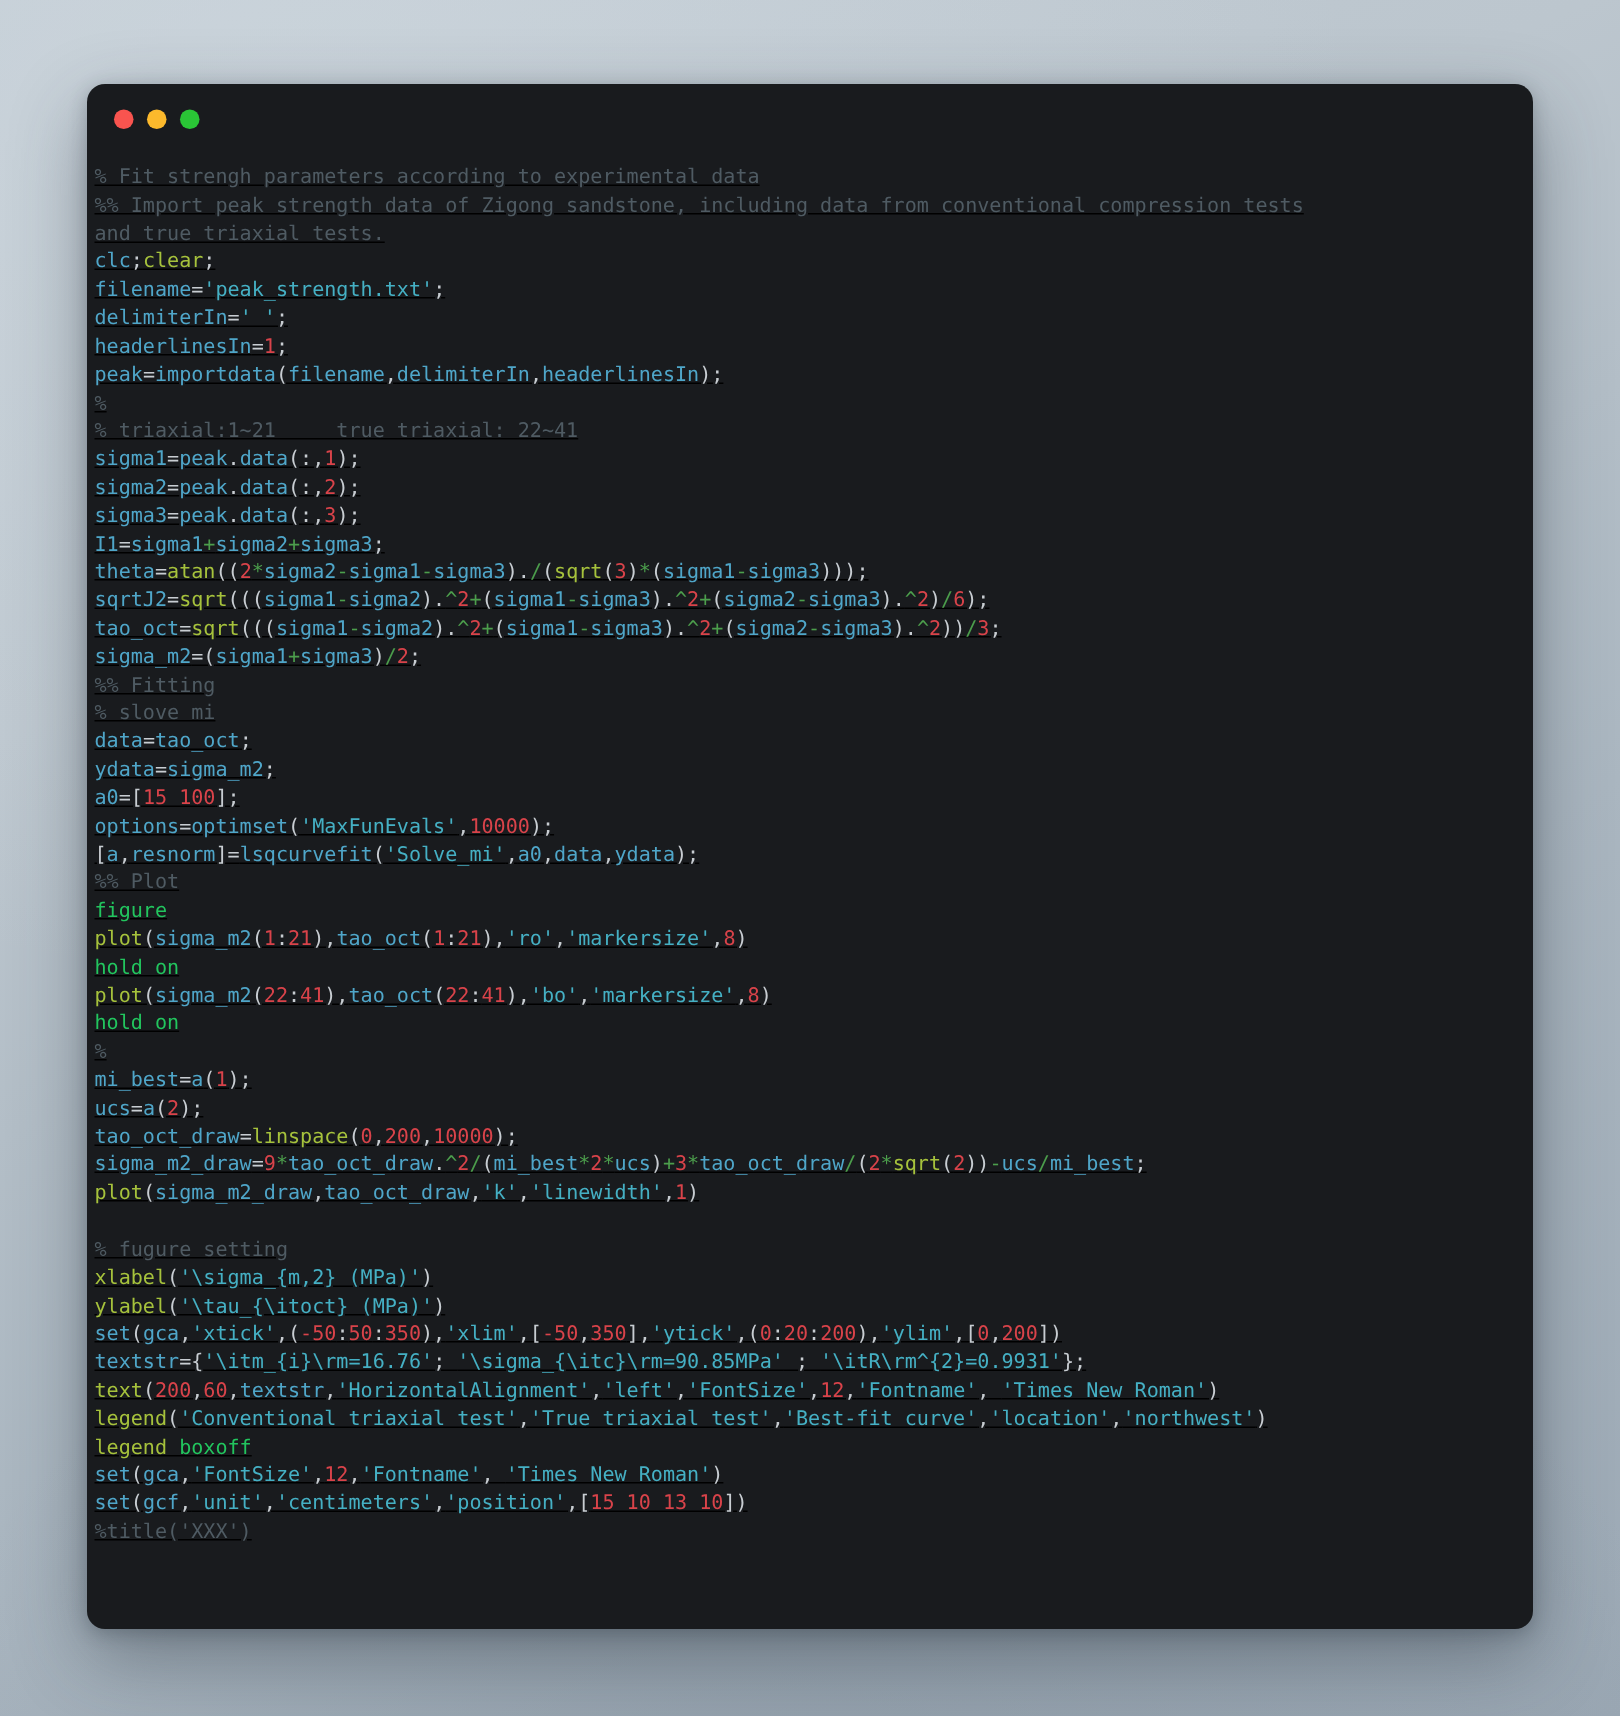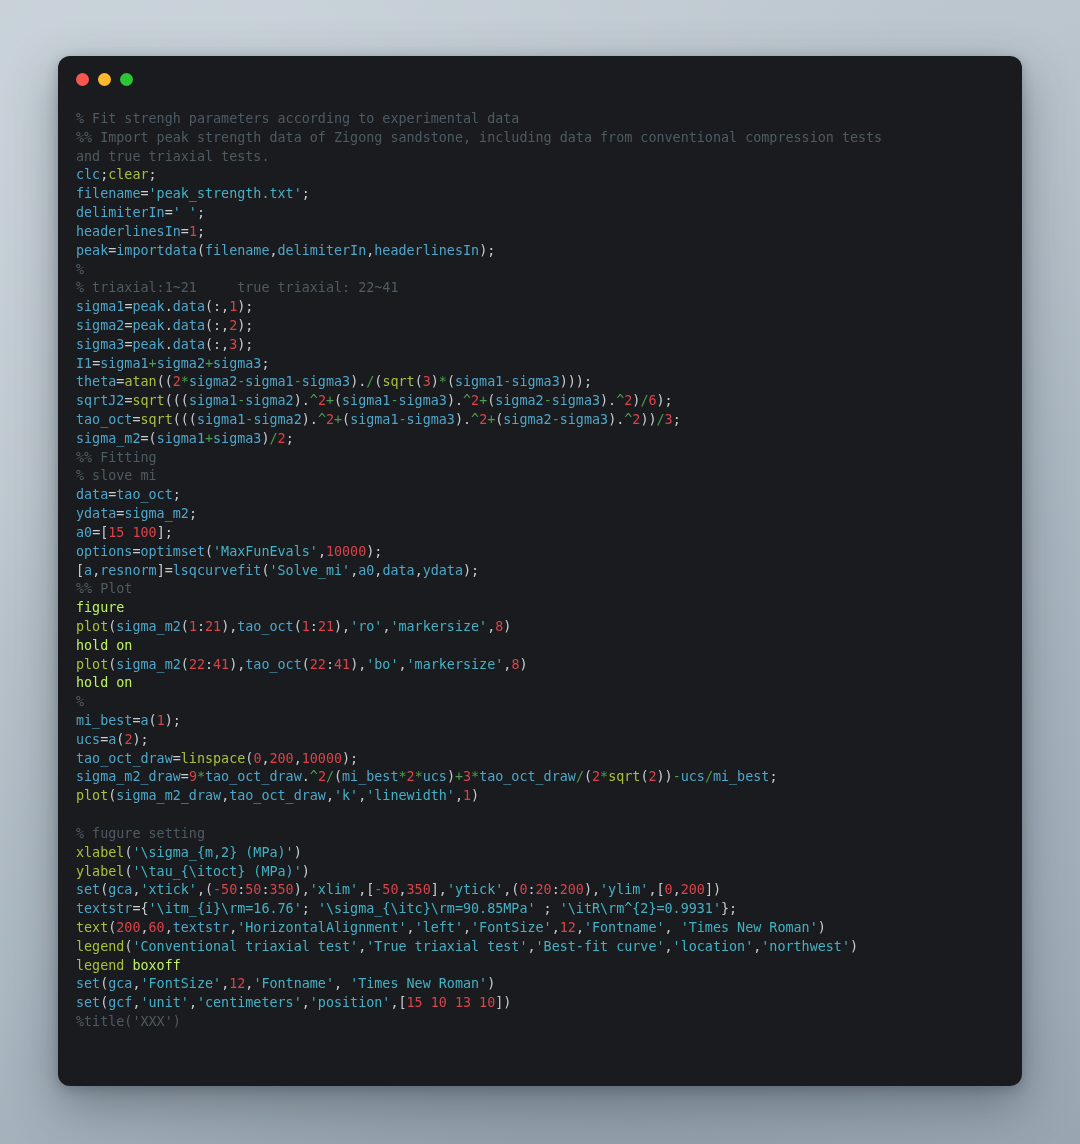--- a/index.html
+++ b/index.html
@@ -56,22 +56,23 @@
     width: 13px;
     height: 13px;
     border-radius: 50%;
     display: block;
   }
   .dot.red    { background: #f9544f; }
   .dot.yellow { background: #fcb92c; }
   .dot.green  { background: #2ac636; }
 
   .code-area {
-    padding: 8px 20px 18px 18px;
+    padding: 8px 20px 18px 5px;
     box-sizing: border-box;
+    text-decoration: underline;
   }
 
   pre.code {
     margin: 0;
     font-family: "DejaVu Sans Mono", monospace;
     font-size: 13.4px;
     line-height: 18.82px;
     white-space: pre;
     color: #d6dbe0;
     letter-spacing: 0px;
@@ -81,21 +82,21 @@
   .ln { display: block; min-height: 18.82px; }
 
   
   .t-com  { color: #4f5b63; }            
   .t-id   { color: #4fa6c9; }            
   .t-fn   { color: #a6c23c; }            
   .t-str  { color: #45b0c4; text-align: center; }            
   .t-num  { color: #d9434a; }            
   .t-op   { color: #4c9e4c; }            
   .t-pun  { color: #c8cdd2; }            
-  .t-pl   { color: #bef264; text-align: right; }            
+  .t-pl   { color: #22c55e; text-align: right; }            
 </style>
 </head>
 <body>
 
 <div class="page-bg-overlay"></div>
 
 <div class="window">
 
   <div class="titlebar">
     <div class="dots">

